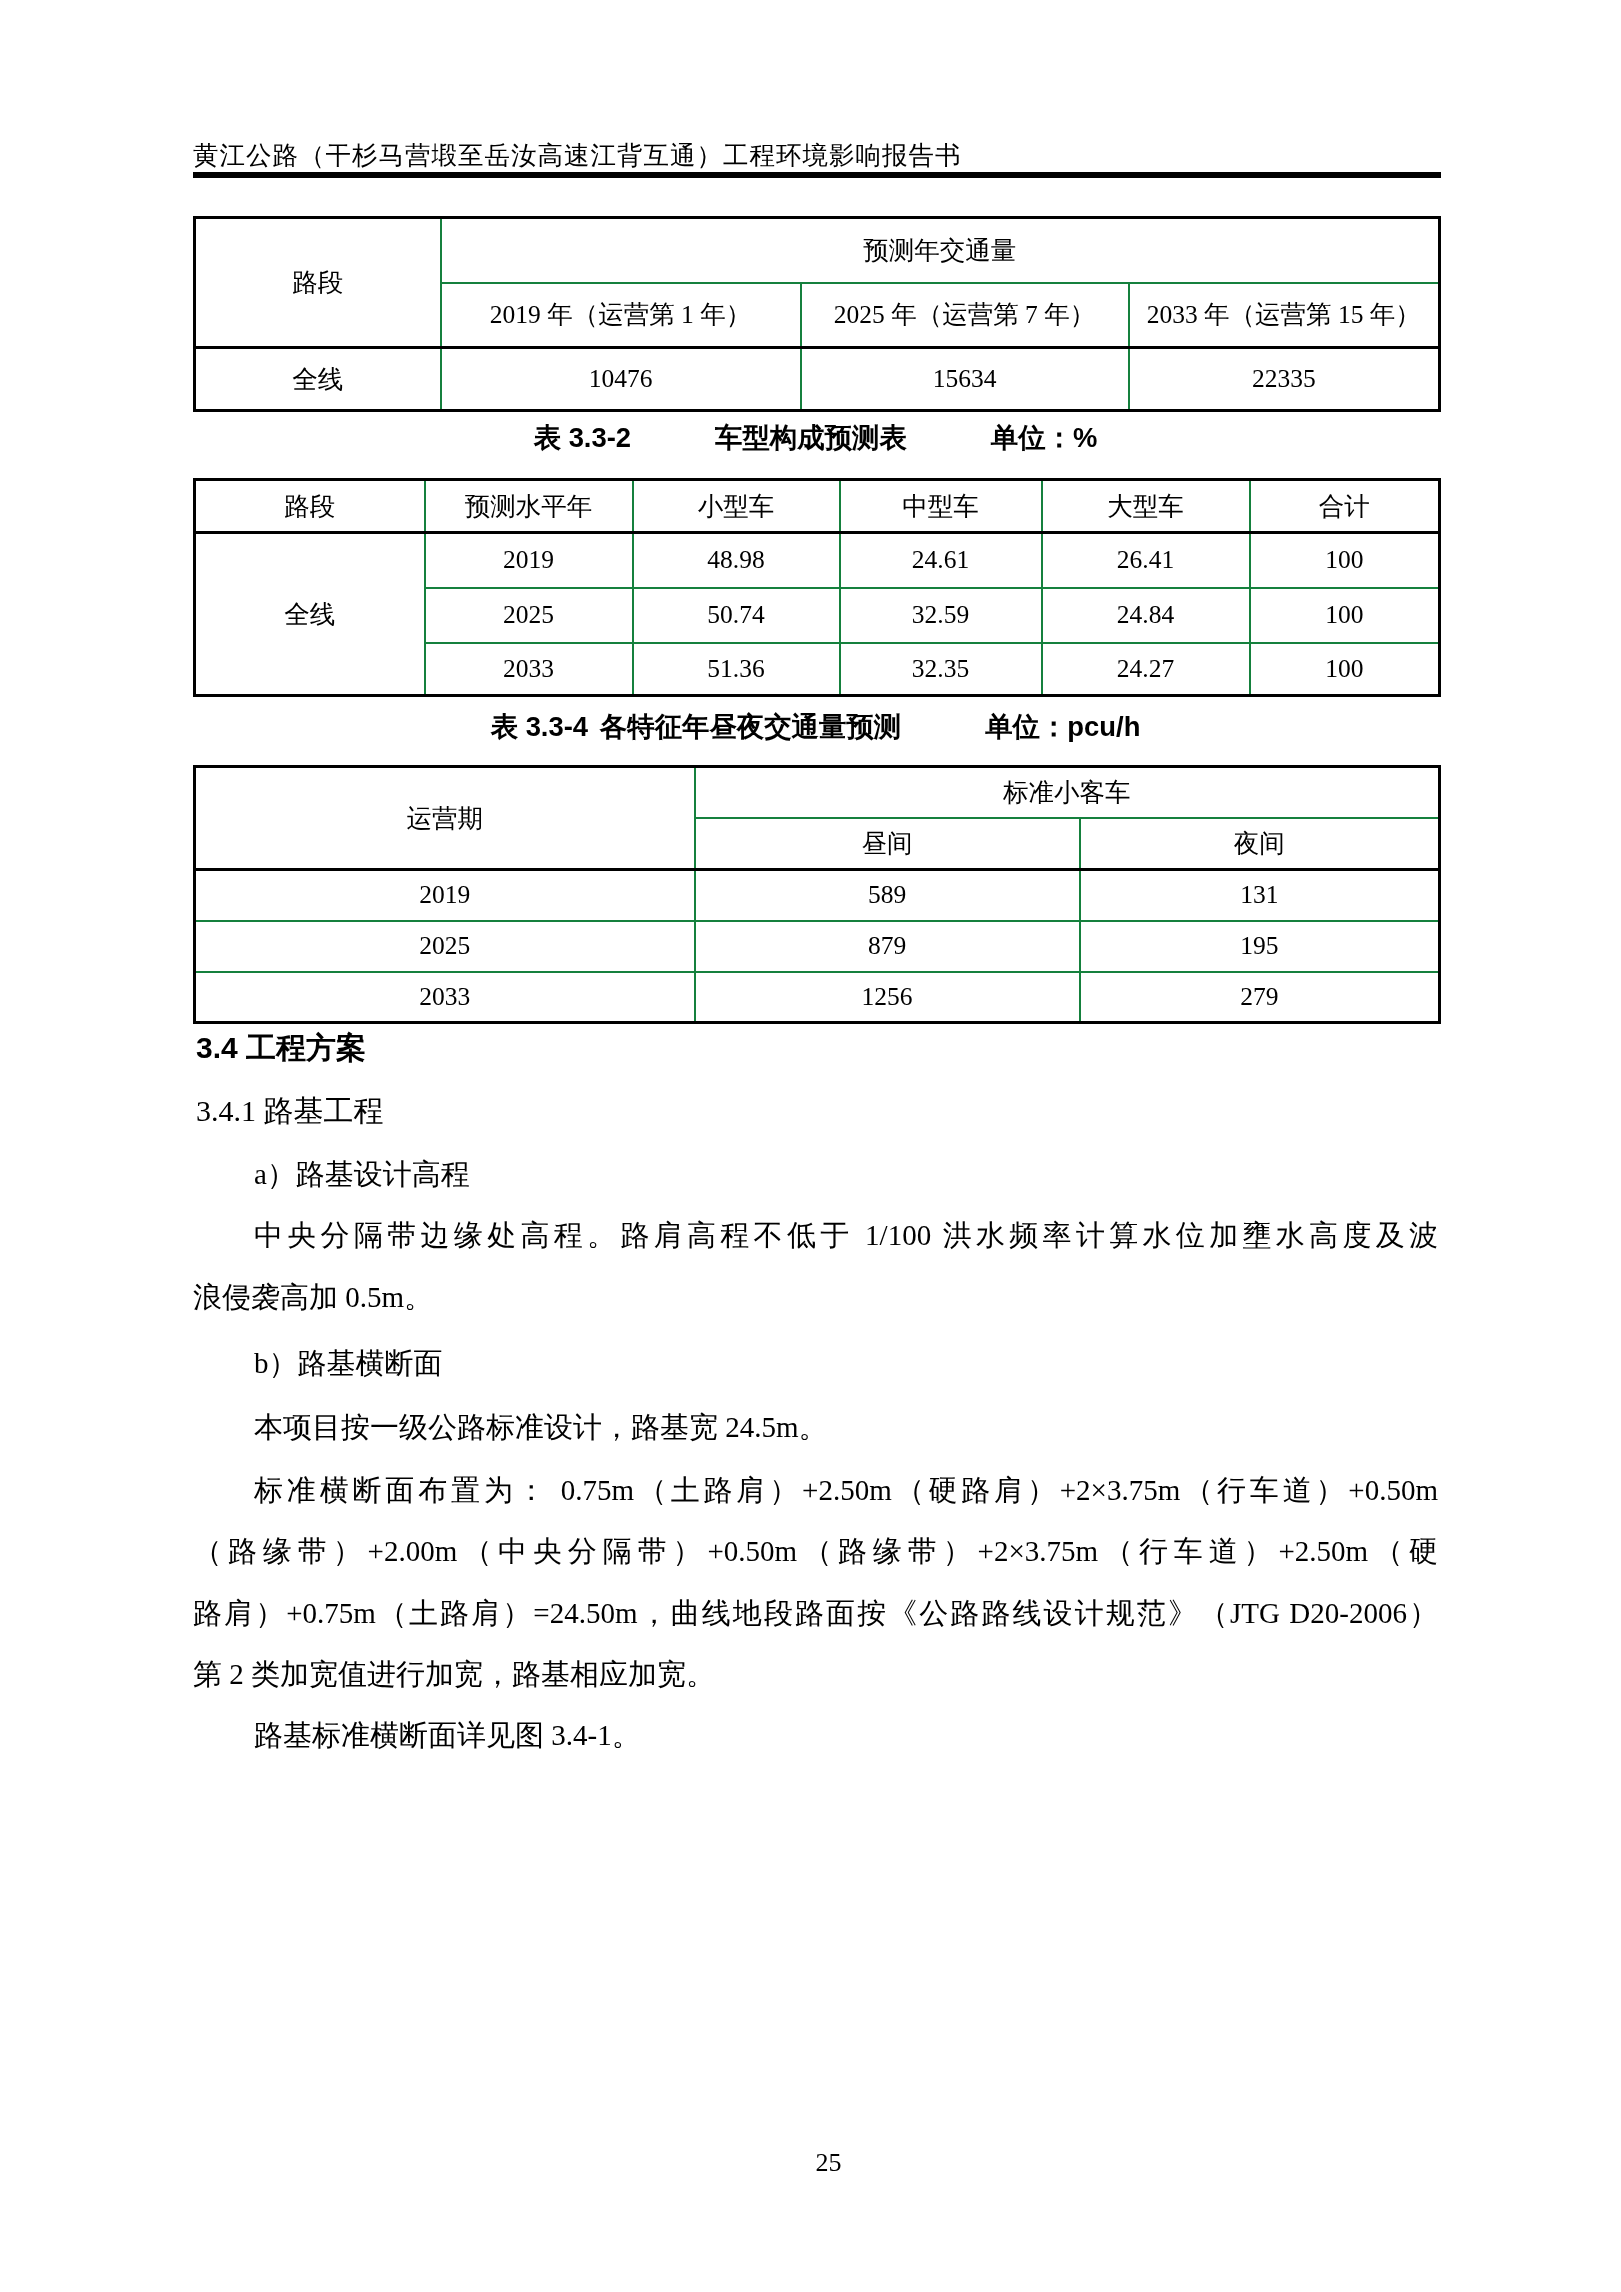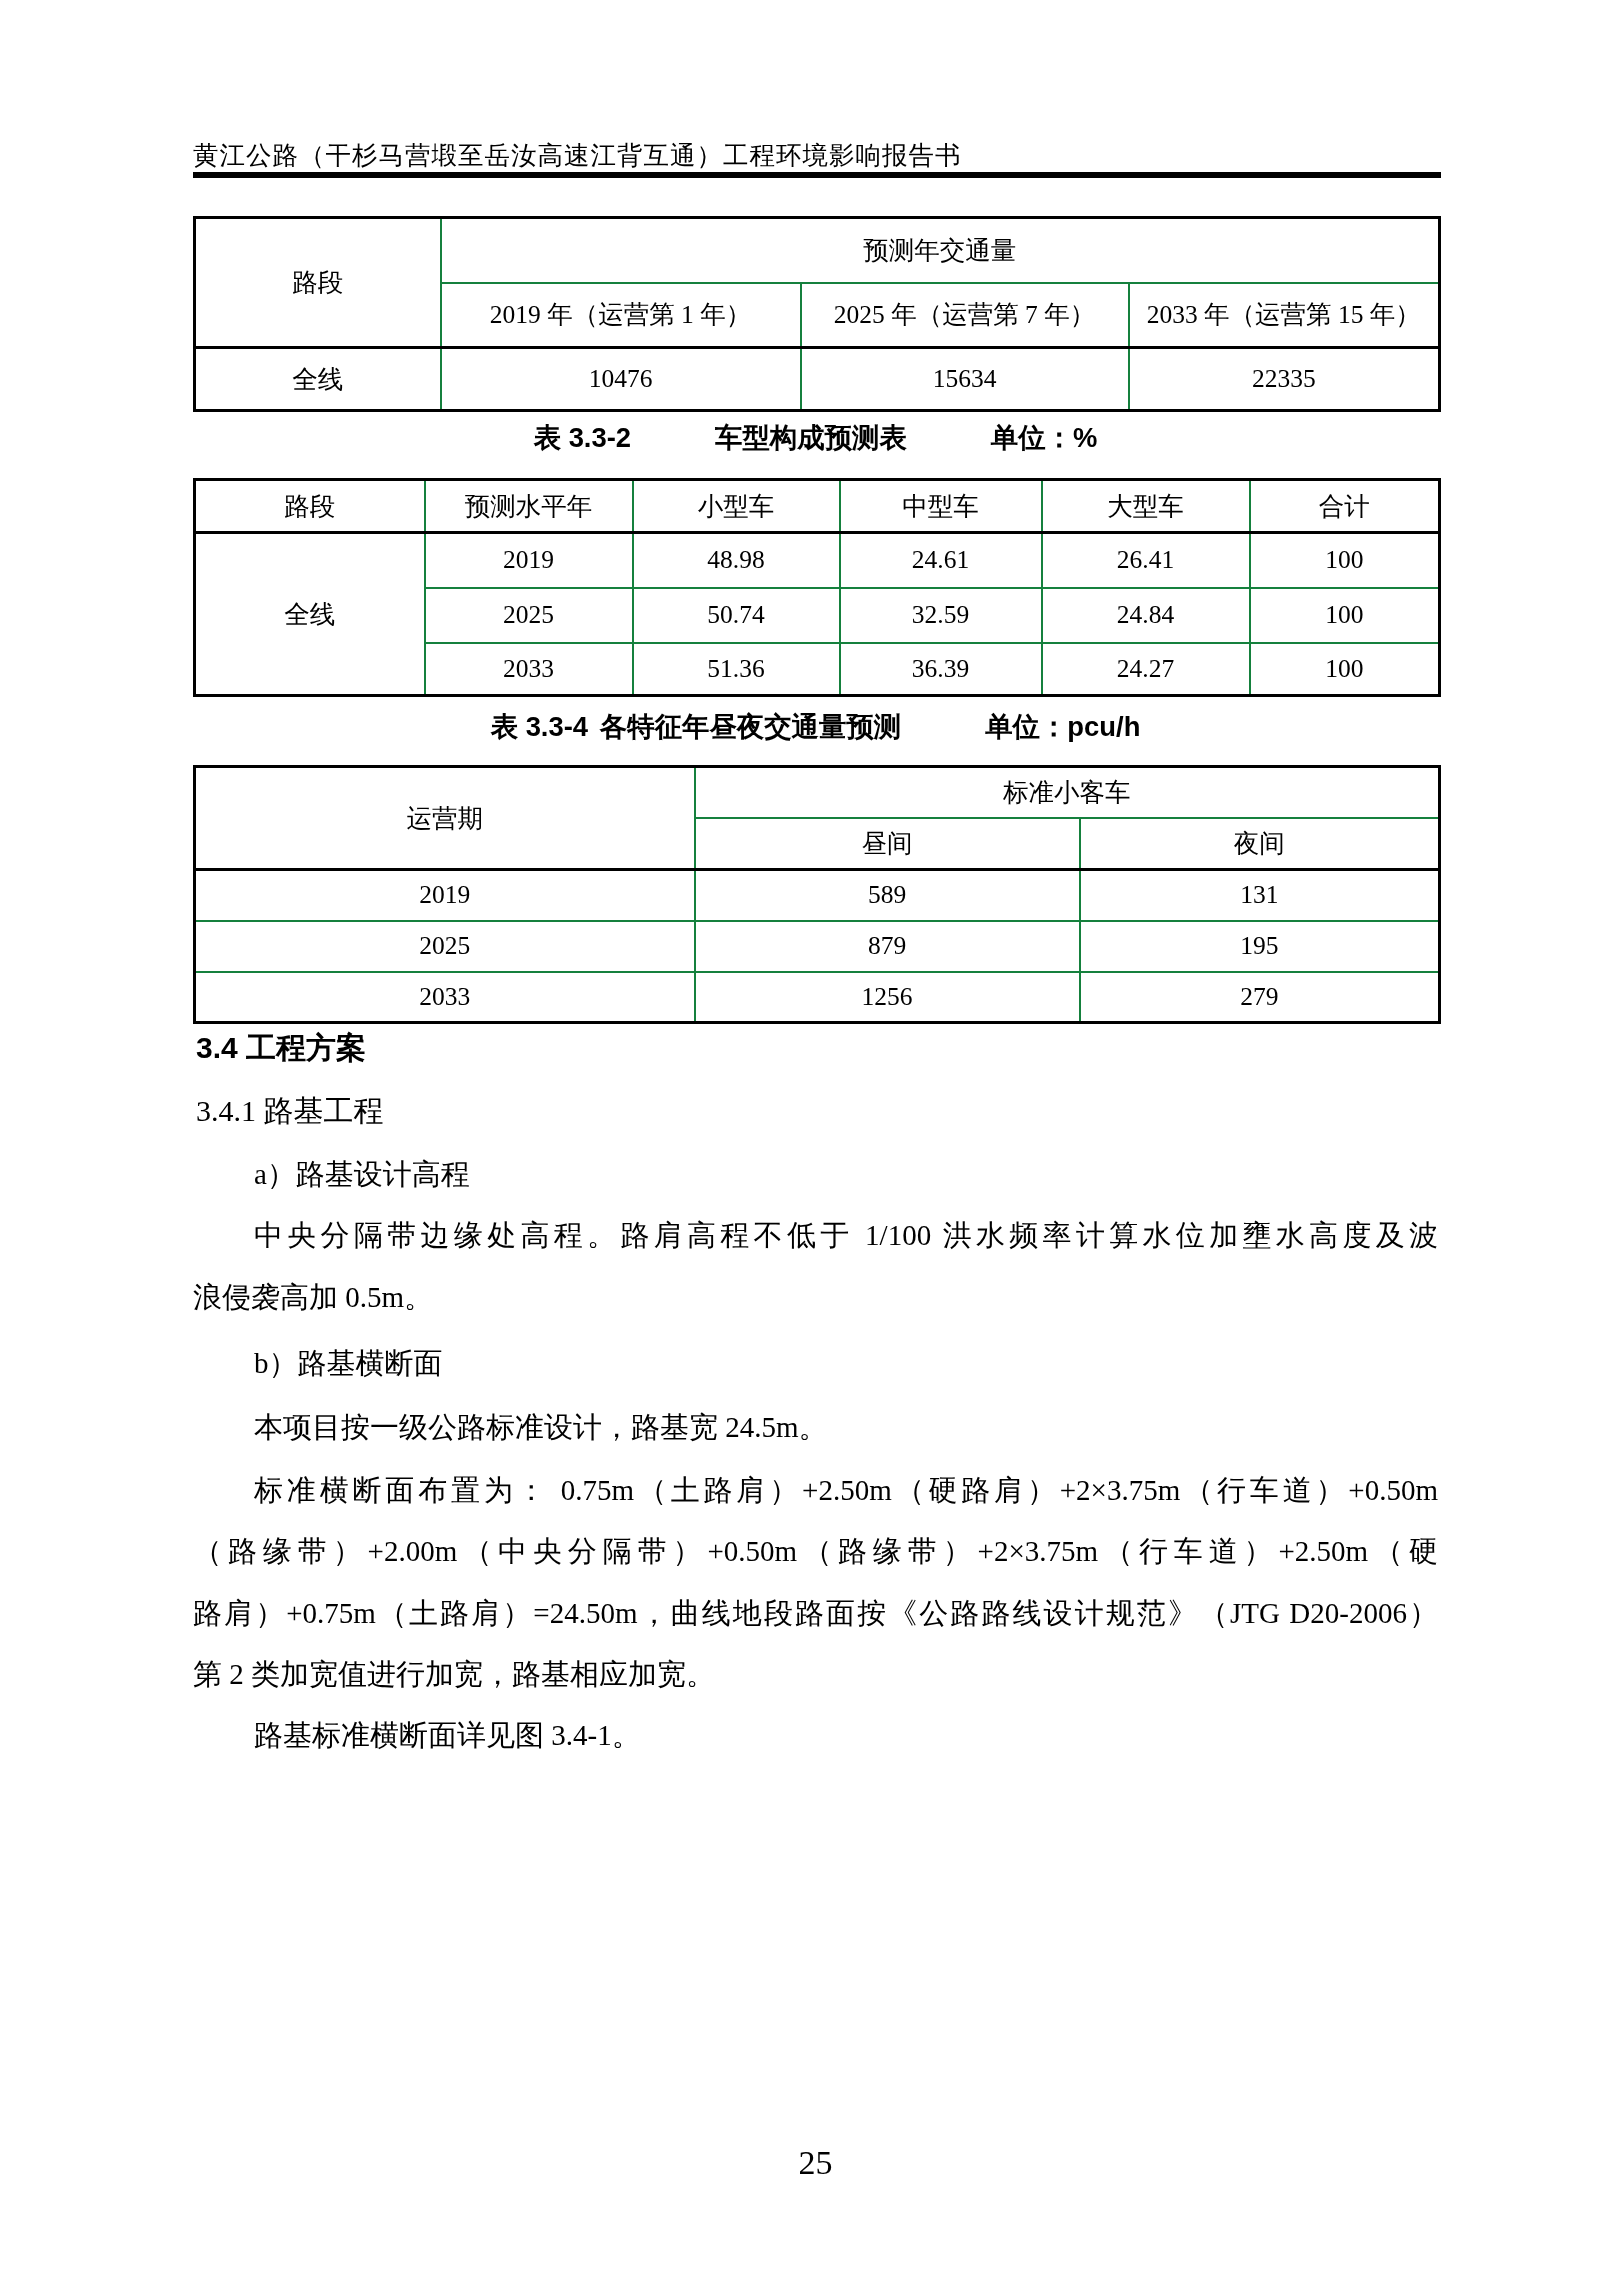--- a/index.html
+++ b/index.html
@@ -61,22 +61,22 @@
     font-size: 30px; line-height: 41px;
   }
   .bodyline {
     left: 193px; width: 1245px; height: 41px;
     font-size: 29px; line-height: 41px;
     white-space: nowrap;
   }
   .indent { text-indent: 61px; }
   .jl { white-space: normal; text-align: justify; text-align-last: justify; }
   .page-num {
-    top: 2147px; left: 193px; width: 1245px; height: 31px;
-    font-size: 34px; line-height: 31px; text-align: center;
+    top: 2147px; left: 206px; width: 1245px; height: 31px;
+    font-size: 26px; line-height: 31px; text-align: center;
   }
 </style>
 </head>
 <body>
 
 <div class="page">
 
   <div class="abs header-title">黄江公路（干杉马营塅至岳汝高速江背互通）工程环境影响报告书</div>
   <div class="abs header-rule"></div>
 
@@ -139,21 +139,21 @@
       <tr class="sep-mid" style="height:55px">
         <td>2025</td>
         <td>50.74</td>
         <td>32.59</td>
         <td>24.84</td>
         <td>100</td>
       </tr>
       <tr class="sep-mid" style="height:53px">
         <td>2033</td>
         <td>51.36</td>
-        <td>36.39</td>
+        <td>32.35</td>
         <td>24.27</td>
         <td>100</td>
       </tr>
     </tbody>
   </table>
 
   <div class="abs caption" style="top:709px">
     <span>表 3.3-4</span><span class="gap-small">各特征年昼夜交通量预测</span><span class="gap-big">单位：pcu/h</span>
   </div>
 

